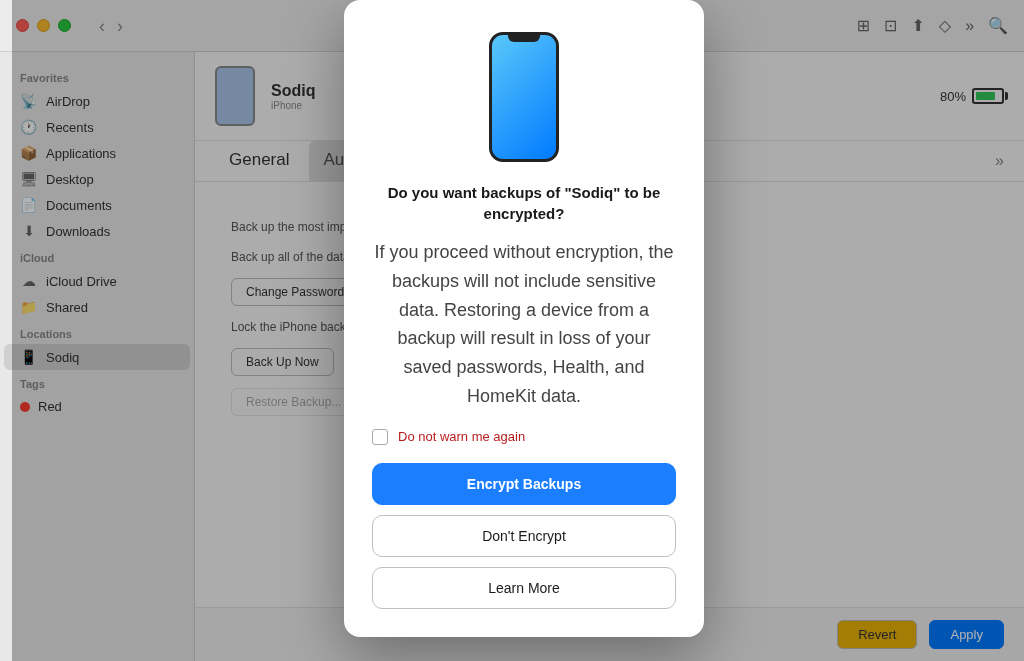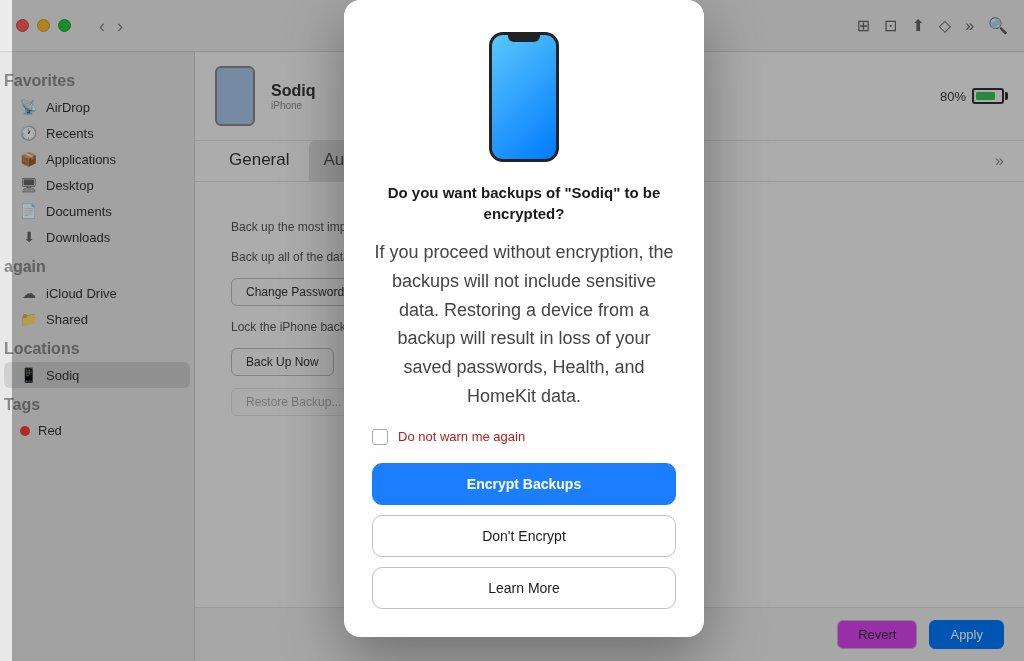--- a/index.html
+++ b/index.html
@@ -97,24 +97,24 @@
     .sidebar {
       width: 195px;
       background: #e8e8e8;
       border-right: 1px solid #d0d0d0;
       padding: 12px 0;
       flex-shrink: 0;
       overflow-y: auto;
     }
 
     .sidebar-section-title {
-      font-size: 16px;
+      font-size: 11px;
       font-weight: 600;
       color: #888;
-      padding: 8px 4px 4px;
+      padding: 8px 20px 4px;
       text-transform: none;
     }
 
     .sidebar-item {
       display: flex;
       align-items: center;
       gap: 8px;
       padding: 5px 16px;
       font-size: 13px;
       color: #333;
@@ -265,21 +265,21 @@
       background: #f0f0f0;
       border-top: 1px solid #ddd;
     }
 
     .bottom-btn {
       padding: 6px 20px;
       border-radius: 6px;
       font-size: 13px;
       cursor: pointer;
       border: 1px solid #bbb;
-      background: #d946ef;
+      background: #eab308;
       color: #333;
     }
 
     .bottom-btn.primary {
       background: #007aff;
       color: white;
       border-color: #007aff;
     }
 
     .bottom-btn:disabled {
@@ -485,21 +485,21 @@
           <span class="sidebar-icon">📄</span>
           <span>Documents</span>
         </div>
         <div class="sidebar-item">
           <span class="sidebar-icon">⬇</span>
           <span>Downloads</span>
         </div>
       </div>
 
       <div>
-        <div class="sidebar-section-title">again</div>
+        <div class="sidebar-section-title">iCloud</div>
         <div class="sidebar-item">
           <span class="sidebar-icon">☁</span>
           <span>iCloud Drive</span>
         </div>
         <div class="sidebar-item">
           <span class="sidebar-icon">📁</span>
           <span>Shared</span>
         </div>
       </div>
 

